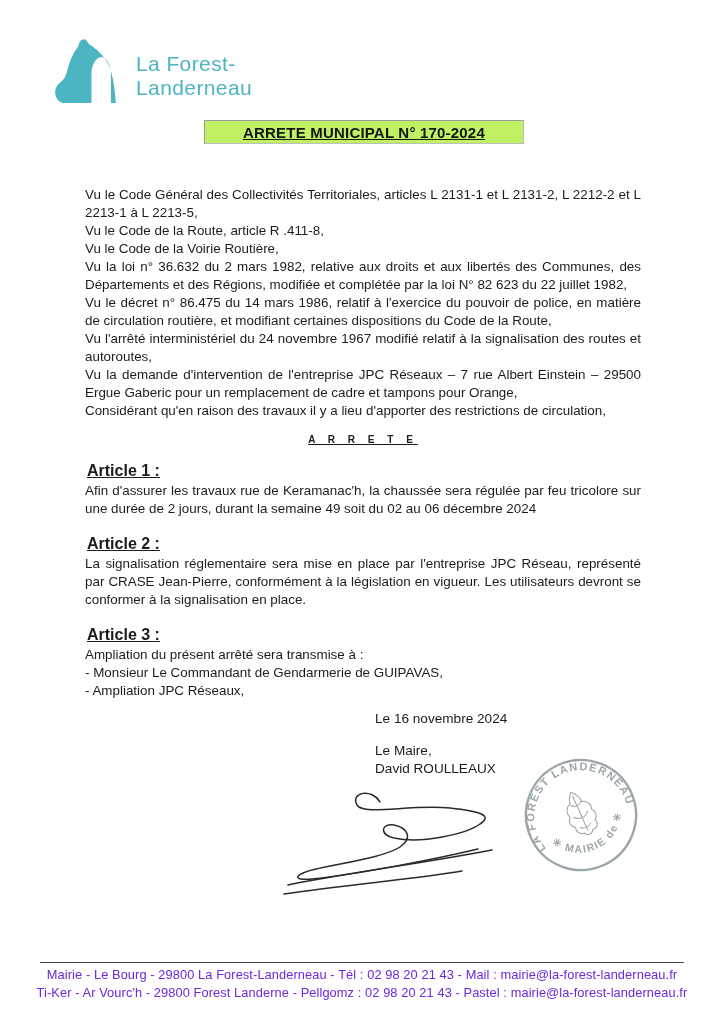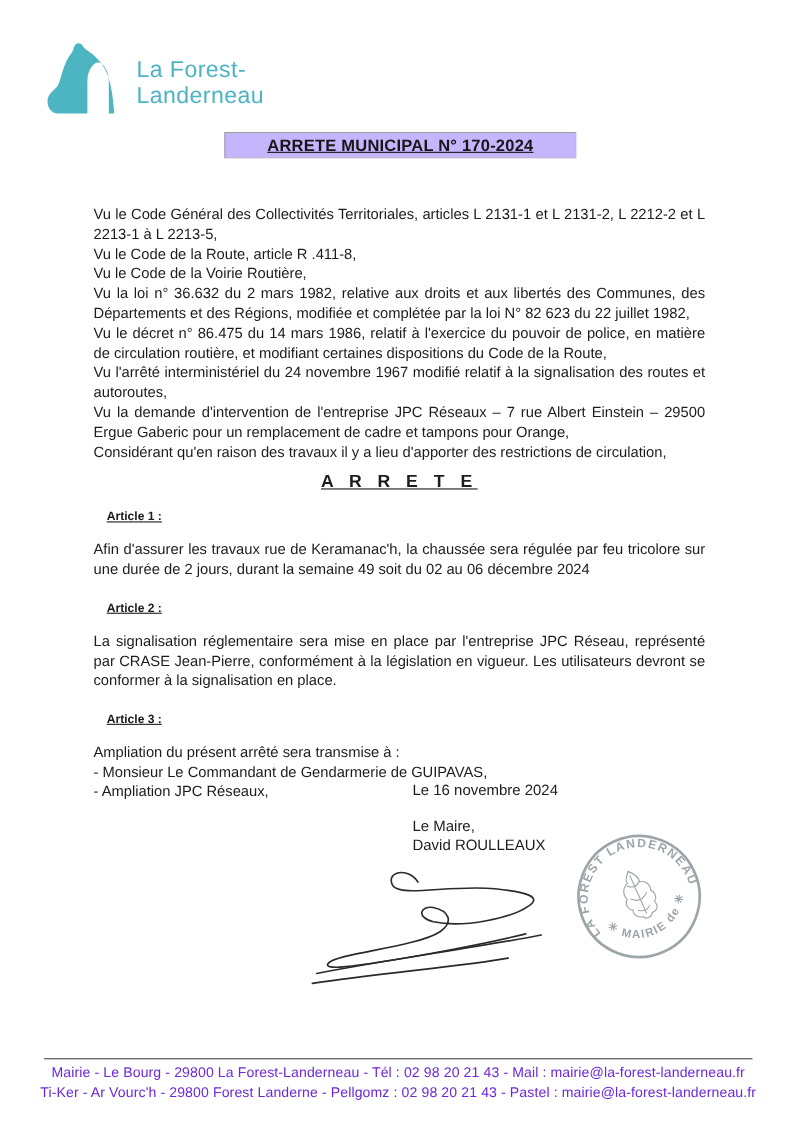--- a/index.html
+++ b/index.html
@@ -2,39 +2,39 @@
 <html lang="fr"><head>
 <meta charset="utf-8">
 <style>
   html,body { margin:0; padding:0; background:#ffffff; }
   .page {
     position:relative; width:724px; height:1024px; background:#ffffff;
     font-family:"Liberation Sans", sans-serif; color:#1c1c1c; overflow:hidden;
   }
 
   
-  .logo-wrap { position:absolute; left:42px; top:36px; display:flex; align-items:flex-start; }
+  .logo-wrap { position:absolute; left:54px; top:36px; display:flex; align-items:flex-start; }
   .logo-mark { width:72px; height:70px; }
   .wordmark { margin-left:10px; margin-top:16px; color:#4db5c2; font-size:21px; line-height:24px; letter-spacing:0.4px; font-weight:400; }
 
   
   .title-bar {
     position:absolute; left:204px; top:120px; width:320px; height:24px;
-    background:#c4b5fd; display:flex; align-items:center; justify-content:center;
+    background:#bef264; display:flex; align-items:center; justify-content:center;
     box-shadow:1px 1px 0 #9d9d9d inset, -1px -1px 0 #bdbdbd inset;
   }
   .title-bar span { font-weight:bold; font-size:15px; color:#161616; text-decoration:underline; letter-spacing:0.2px; }
 
   
   .body { position:absolute; left:85px; top:186px; width:556px; font-size:13.4px; line-height:18px; text-align:justify; }
   .clause { margin:0; }
   .arrete { text-align:center; margin:10px 0 13px 0; }
-  .arrete span { font-weight:bold; font-size:16px; letter-spacing:5px; text-decoration:underline; }
+  .arrete span { font-weight:bold; font-size:10px; letter-spacing:5px; text-decoration:underline; }
   .article { margin:0 0 17px 0; }
-  .article h3 { margin:12px; font-size:11px; font-weight:bold; text-decoration:underline; }
+  .article h3 { margin:2px; font-size:16px; font-weight:bold; text-decoration:underline; }
   .article p { margin:0; }
   .recipients p { margin:0; text-align:left; }
 
   
   .sign-block { position:absolute; left:375px; top:710px; font-size:13.6px; line-height:18px; }
   .sign-block .who { margin-top:14px; }
   .signature-svg { position:absolute; left:280px; top:786px; }
   .stamp-svg { position:absolute; left:520px; top:754px; opacity:0.88; }
 
   

